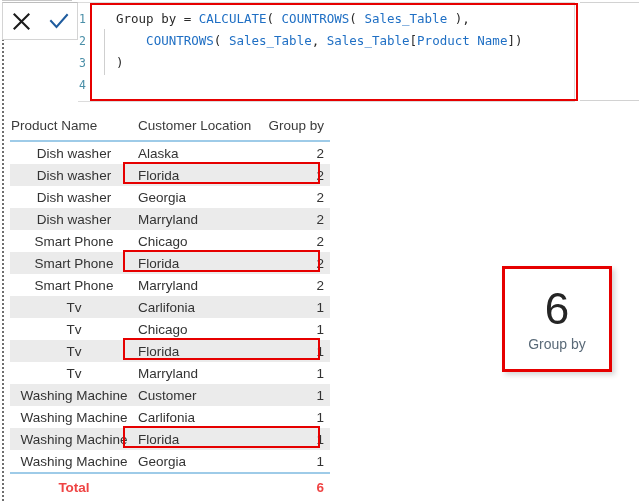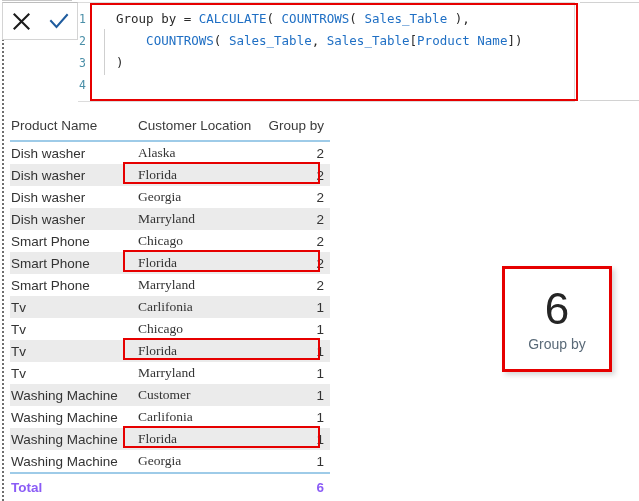--- a/index.html
+++ b/index.html
@@ -187,27 +187,27 @@
     font-size: 13.5px;
     height: 26px;
     padding-bottom: 2px;
     border-bottom: 2px solid #9ecbe8;
     text-align: left;
   }
   table.grid th.num { text-align: right; padding-right: 6px; }
   table.grid td.num { text-align: right; padding-right: 6px; }
   table.grid tbody tr.alt td { background: #ebebeb; }
   table.grid tbody tr.plain td { background: #ffffff; }
-  table.grid td.prod { padding-left: 1px; }
-  table.grid td.loc  { padding-left: 1px; font-family: Liberation Serif, serif; }
+  table.grid td.prod { padding-left: 1px; text-align: center; }
+  table.grid td.loc  { padding-left: 1px; }
   table.grid th.prod, table.grid th.loc { padding-left: 1px; }
 
   tr.total-row td {
     font-weight: bold;
-    color: #8b5cf6;
+    color: #ef4444;
     border-top: 2px solid #9ecbe8;
     background: #ffffff;
     height: 26px;
   }
 
   
   .row-highlight {
     position: absolute;
     left: 123px;
     width: 197px;

